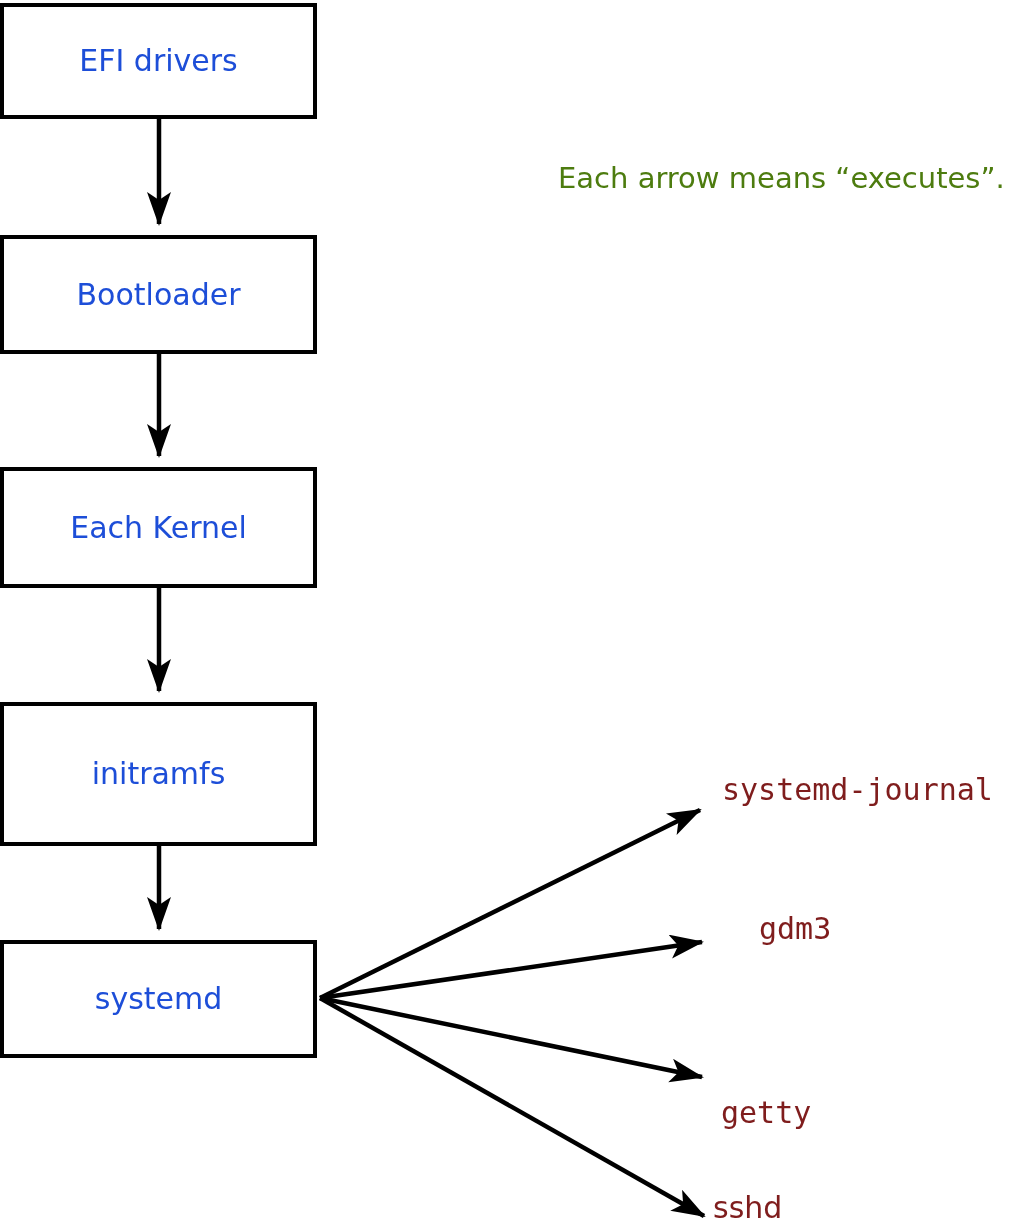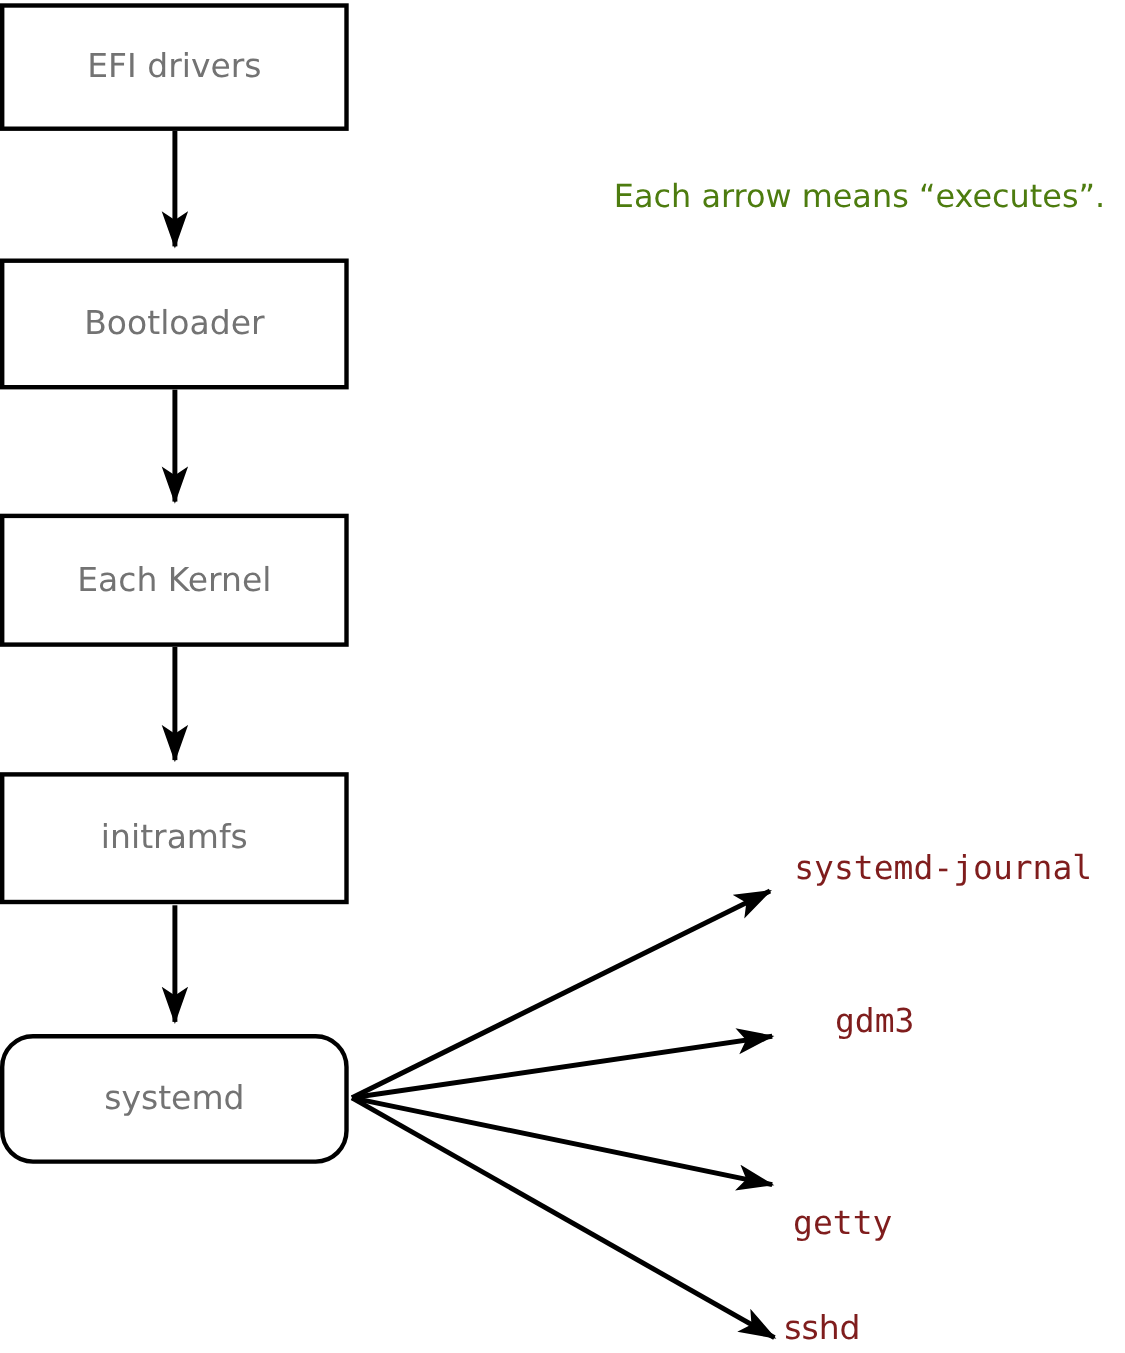--- a/index.html
+++ b/index.html
@@ -21,27 +21,27 @@
     left: 0;
     width: 317px;
     box-sizing: border-box;
     border: 4px solid #000000;
     background: #ffffff;
     display: flex;
     align-items: center;
     justify-content: center;
     font-size: 30px;
     line-height: 1;
-    color: #737373;
+    color: #1d4ed8;
   }
   #box-efi      { top: 3px;   height: 116px; }
   #box-boot     { top: 235px; height: 119px; }
   #box-kernel   { top: 467px; height: 121px; }
-  #box-initramfs{ top: 702px; height: 120px; }
-  #box-systemd  { top: 940px; height: 118px; border-radius: 30px; }
+  #box-initramfs{ top: 702px; height: 144px; }
+  #box-systemd  { top: 940px; height: 118px; }
 
   #arrow-layer {
     position: absolute;
     left: 0;
     top: 0;
     width: 1023px;
     height: 1230px;
   }
   .arrow-line {
     stroke: #000000;

